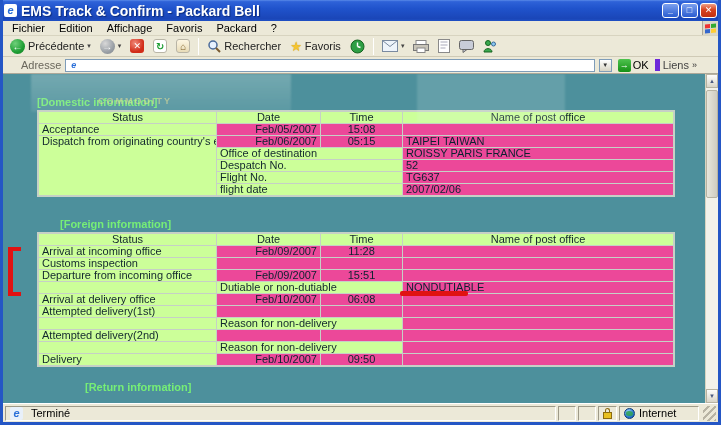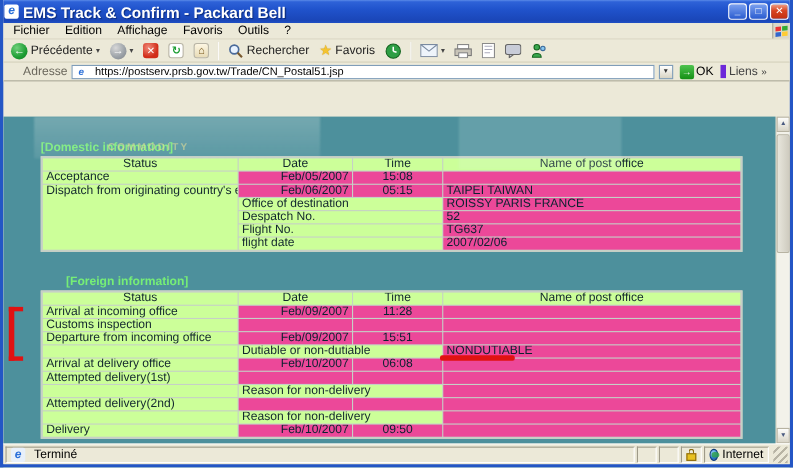--- a/index.html
+++ b/index.html
@@ -58,21 +58,21 @@
   .addrfield .url { white-space:nowrap; font-size:10px; color:#000; }
   .addr-drop { width:13px; height:13px; background:linear-gradient(180deg,#fff,#d8d4c4);
     border:1px solid #7f9db9; font-size:6px; text-align:center; line-height:11px; color:#333; }
   .gobtn { display:flex; align-items:center; gap:2px; padding:0 2px; }
   .goarrow { width:13px; height:13px; border-radius:2px; background:linear-gradient(180deg,#4fc34f,#159015);
     color:#fff; font-size:9px; line-height:13px; text-align:center; font-weight:bold; }
   .links { display:flex; align-items:center; gap:3px; color:#444; padding:0 3px; border-left:5px solid #6d28d9; }
   .chev { font-size:9px; color:#333; }
 
   
-  .contentwrap { flex:1; display:flex; min-height:0;margin-top:32px; }
+  .contentwrap { flex:1; display:flex; min-height:0; }
   .content { position:relative; flex:1; background:#4d909c; overflow:hidden; color:#0f2733; }
   .wm1 { position:absolute; left:28px; top:0; width:260px; height:38px;
     background:linear-gradient(180deg,rgba(220,235,230,.28),rgba(220,235,230,.10)); filter:blur(1px); }
   .wm2 { position:absolute; left:414px; top:0; width:148px; height:48px;
     background:rgba(225,240,235,.16); filter:blur(1px); }
   .wm-text { position:absolute; left:95px; top:22px; color:rgba(235,225,150,.55);
     font-size:9px; letter-spacing:2px; font-weight:bold; }
   .sect-title { margin-left:34px; color:#76ee76; font-weight:bold; font-size:11px; height:12px; line-height:12px; }
   .t-domestic { margin-top:22px; }
   .t-foreign { margin-top:21px;padding-left:23px; }
@@ -137,21 +137,21 @@
     <span class="capbtn">_</span>
     <span class="capbtn">□</span>
     <span class="capbtn close">✕</span>
   </div>
 
   <div class="menubar">
     <span class="mi">Fichier</span>
     <span class="mi">Edition</span>
     <span class="mi">Affichage</span>
     <span class="mi">Favoris</span>
-    <span class="mi">Outils</span>
+    <span class="mi">Packard</span>
     <span class="mi">?</span>
     <span class="winlogo">
         <span class="g">
           <i></i>
           <i></i>
           <i></i>
           <i></i>
         </span>
       </span>
   </div>
@@ -229,21 +229,20 @@
         <path d="M1 13 C1 8.5 9 8.5 9 13 Z" fill="#3aa84e" stroke="#14641f"></path>
         <circle cx="10.5" cy="5" r="2" fill="#8ac8f0" stroke="#3a6a9a"></circle>
       </svg>
     </span>
   </div>
 
   <div class="addrbar">
     <span class="addrlabel">Adresse</span>
     <span class="addrfield">
       <span class="ie-ico">e</span>
-      <span class="url">https://postserv.prsb.gov.tw/Trade/CN_Postal51.jsp</span>
     </span>
     <span class="addr-drop">▼</span>
     <span class="gobtn">
       <span class="goarrow">→</span>
       <span>OK</span>
     </span>
     <span class="links">
       <span>Liens</span>
       <span class="chev">»</span>
     </span>
@@ -396,20 +395,20 @@
       <span>Terminé</span>
     </span>
     <span class="spanel sp-small"></span>
     <span class="spanel sp-small"></span>
     <span class="spanel">
       <span class="lockico">
           <span class="shackle"></span>
           <span class="body"></span>
         </span>
     </span>
-    <span class="spanel" style="width:59px;">
+    <span class="spanel" style="width:80px;">
       <span class="globe"></span>
       <span>Internet</span>
     </span>
     <span class="grip"></span>
   </div>
 
 </div>
 
 </body></html>

